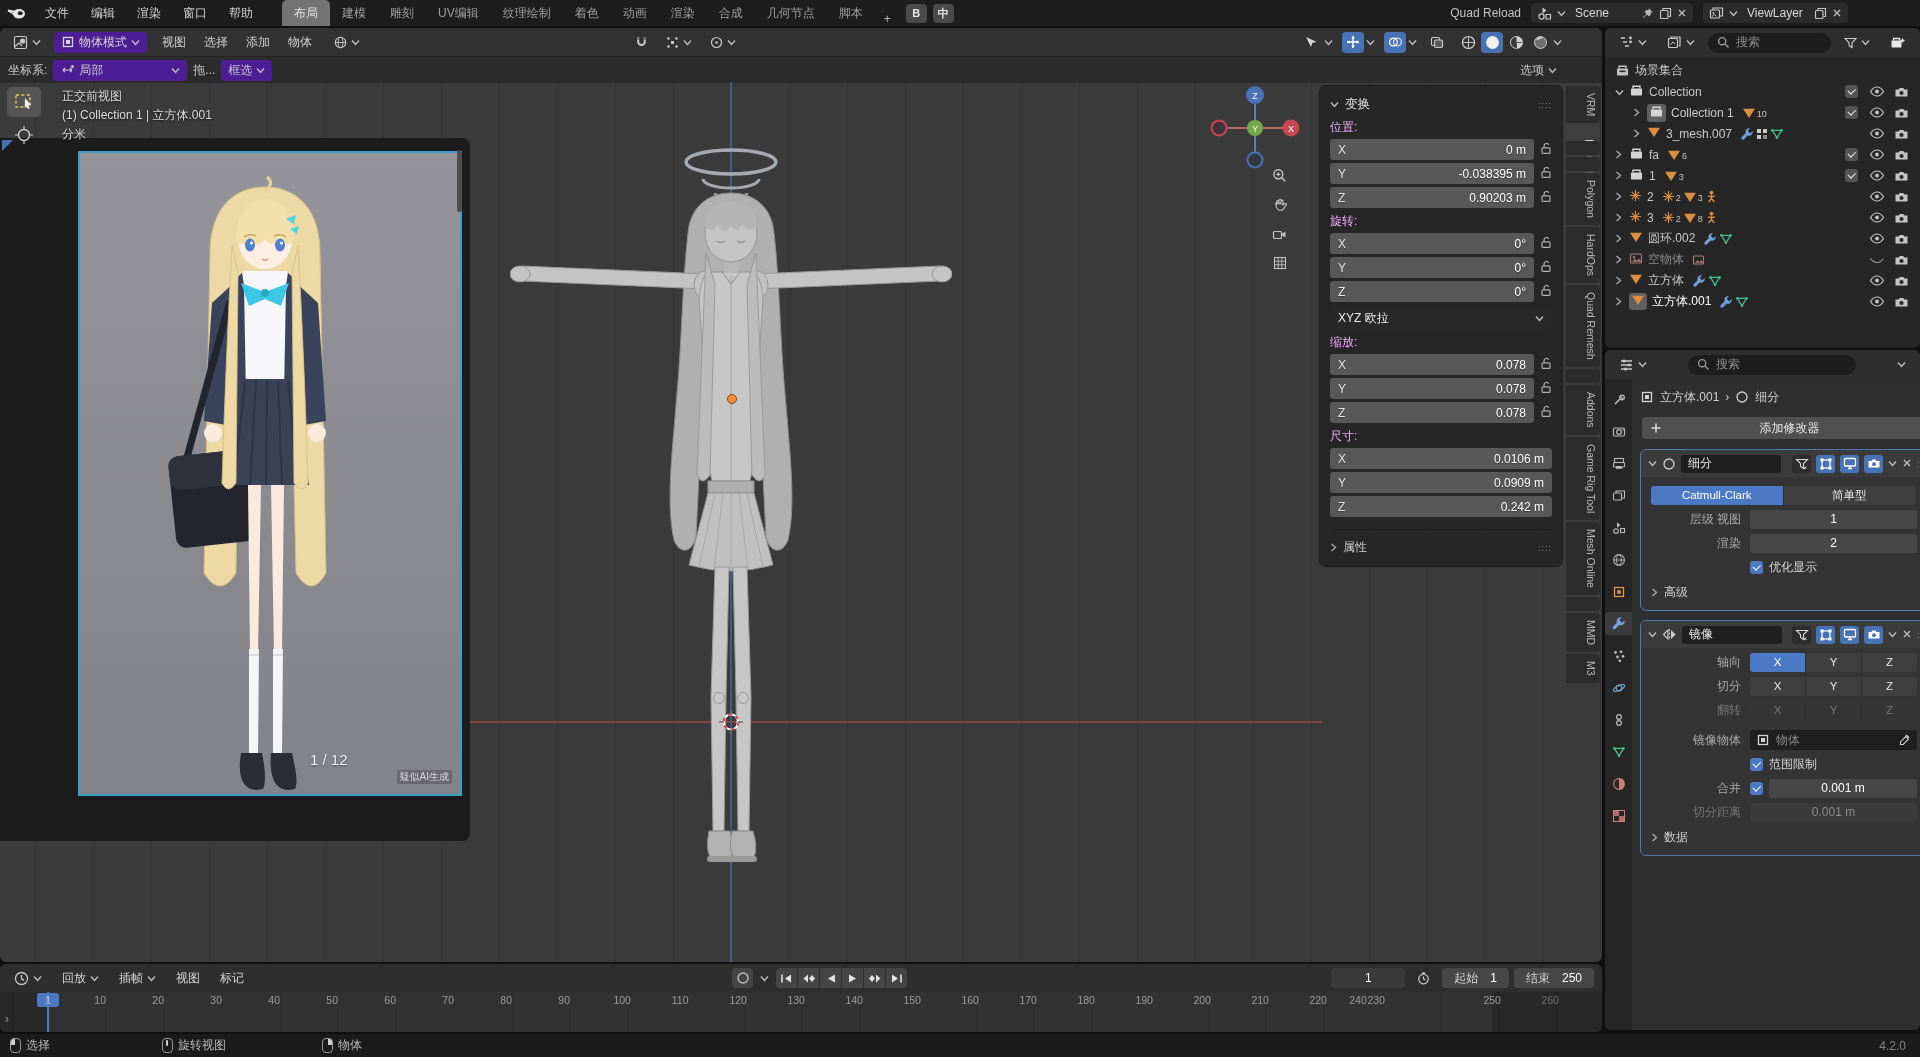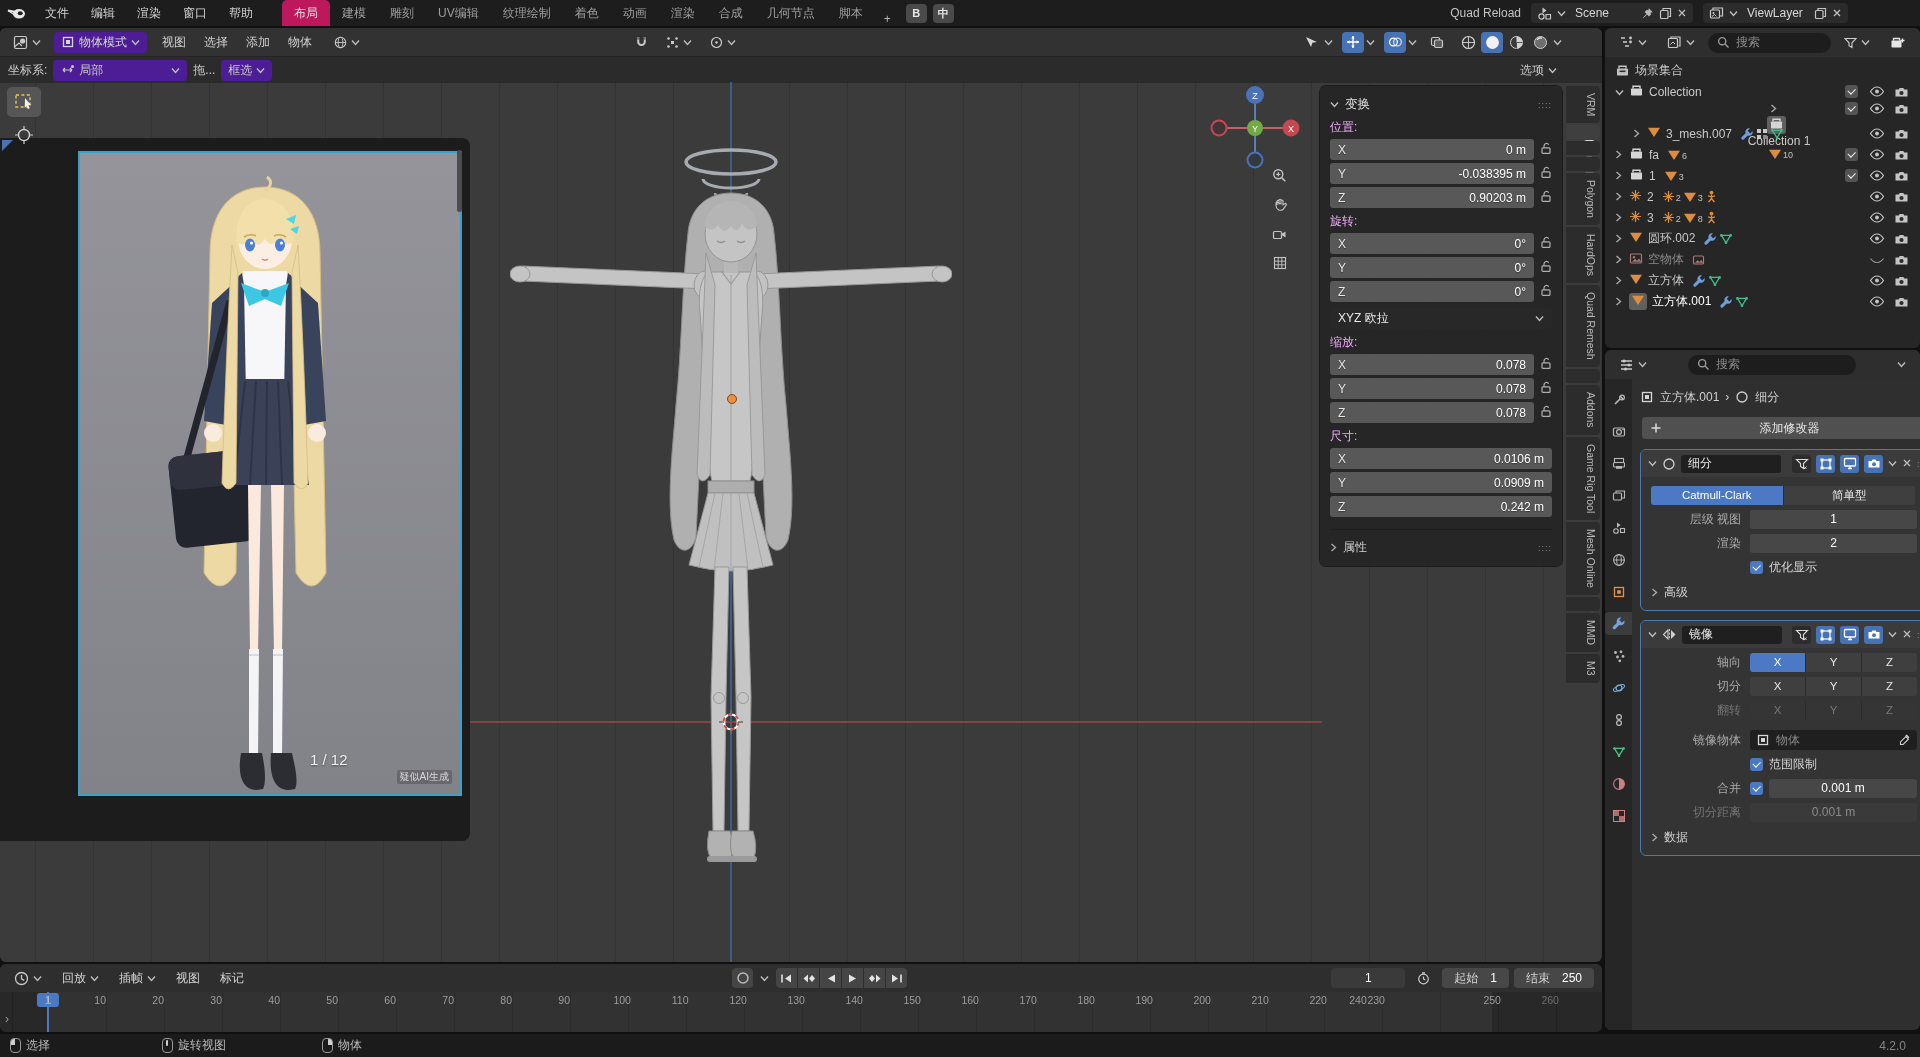--- a/index.html
+++ b/index.html
@@ -9,21 +9,21 @@
   .ic{display:inline-flex;align-items:center;justify-content:center;line-height:0;}
   .area{position:absolute;border-radius:6px;overflow:hidden;}
 
   
   .topbar{position:absolute;left:0;top:0;width:1920px;height:26px;background:#1d1d1d;
     display:flex;align-items:center;gap:0;z-index:50;}
   .tb-logo{width:34px;display:flex;justify-content:center;cursor:pointer;}
   .menu{padding:0 11px;height:26px;display:flex;align-items:center;color:#d0d0d0;}
   .ws-tabs{display:flex;align-items:flex-end;height:26px;margin-left:18px;}
   .ws-tab{padding:0 12px;height:26px;display:flex;align-items:center;color:#9f9f9f;}
-  .ws-tab.active{background:#be185d;color:#e2e2e2;border-radius:5px 5px 0 0;}
+  .ws-tab.active{background:#737373;color:#e2e2e2;border-radius:5px 5px 0 0;}
   .ws-plus{padding:0 9px;color:#b5b5b5;}
   .addon-btn{width:21px;height:19px;background:#4a4a4a;border-radius:4px;margin-left:6px;
     display:flex;align-items:center;justify-content:center;color:#e8e8e8;font-size:11px;font-weight:bold;}
   .tb-right{margin-left:auto;display:flex;align-items:center;gap:10px;padding-right:72px;}
   .autoreload{color:#c3c3c3;}
   .tb-widget{height:20px;background:#2b2b2b;border-radius:4px;display:flex;align-items:center;
     gap:5px;padding:0 6px;color:#d8d8d8;}
   .tb-widget .wname{padding:0 4px;min-width:58px;}
   .dd-btn{display:flex;align-items:center;gap:4px;padding:0 7px;height:21px;border-radius:4px;}
   .dark{background:#4c1d95;}
@@ -677,20 +677,25 @@
           </svg>
         </div>
         <div class="tool-btn">
           <svg width="18" height="18" viewBox="0 0 18 18">
             <circle cx="9" cy="9" r="5.5" fill="none" stroke="#cfcfcf" stroke-width="1.4"></circle>
             <path d="M9 0v4M9 14v4M0 9h4M14 9h4" stroke="#cfcfcf" stroke-width="1.2"></path>
           </svg>
         </div>
       </div>
 
+      <div class="vp-overlay-text">
+        <div>正交前视图</div>
+        <div>(1) Collection 1 | 立方体.001</div>
+        <div>分米</div>
+      </div>
 
       <div class="npanel">
           <div class="np-title">
             <span class="ic">
               <svg width="9" height="7" viewBox="0 0 9 7" fill="none" xmlns="http://www.w3.org/2000/svg">
                 <path d="M1 1.5l3.5 4L8 1.5" stroke="#bdbdbd" stroke-width="1.4"></path>
               </svg>
             </span>
             <span>变换</span>
             <span class="np-spacer"></span>
@@ -965,21 +970,21 @@
             <span class="ol-tg">
               <span class="ic">
                 <svg width="15" height="12" viewBox="0 0 15 12" fill="none" xmlns="http://www.w3.org/2000/svg">
                   <path d="M1.5 3.5h3.2l1-1.5h3.6l1 1.5h3.2v7h-12z" fill="#c4c4c4"></path>
                   <circle cx="7.5" cy="7" r="2.1" fill="#2a2a2a"></circle>
                 </svg>
               </span>
             </span>
           </span>
         </div>
-        <div class="ol-row" style="padding-left: 28px; flex-direction: column;">
+        <div class="ol-row" style="padding-left: 28px;">
           <span style="width: 14px;"><span class="ic">
               <svg width="7" height="9" viewBox="0 0 7 9" fill="none" xmlns="http://www.w3.org/2000/svg">
                 <path d="M1.5 1l4 3.5-4 3.5" stroke="#a8a8a8" stroke-width="1.4"></path>
               </svg>
             </span></span>
           <span class="icon-boxed"><span class="ic">
               <svg width="15" height="13" viewBox="0 0 15 13" fill="none" xmlns="http://www.w3.org/2000/svg">
                 <rect x="2" y="4.5" width="11" height="7" rx="0.8" fill="#d5d5d5"></rect>
                 <path d="M4 4.5V2.2h7v2.3" stroke="#d5d5d5" stroke-width="1.4"></path>
               </svg>

